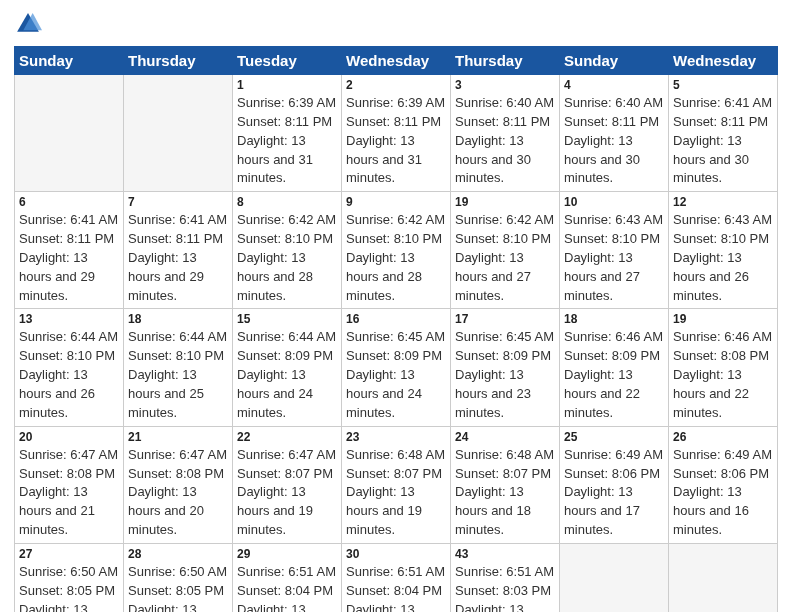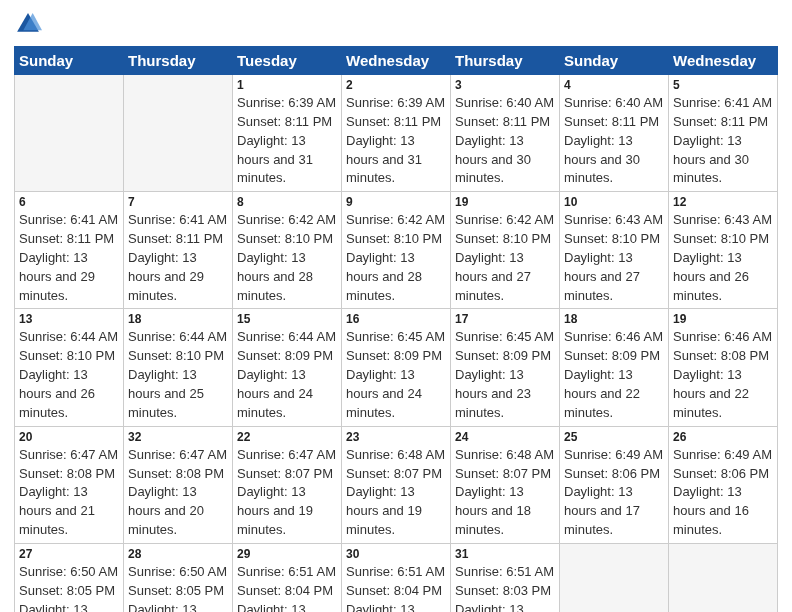--- a/index.html
+++ b/index.html
@@ -260,21 +260,21 @@
           </td>
         </tr>
         <tr>
           <td>
             <span class="day-num">20</span>
             <div class="day-detail">Sunrise: 6:47 AM
 Sunset: 8:08 PM
 Daylight: 13 hours and 21 minutes.</div>
           </td>
           <td>
-            <span class="day-num">32</span>
+            <span class="day-num">21</span>
             <div class="day-detail">Sunrise: 6:47 AM
 Sunset: 8:08 PM
 Daylight: 13 hours and 20 minutes.</div>
           </td>
           <td>
             <span class="day-num">22</span>
             <div class="day-detail">Sunrise: 6:47 AM
 Sunset: 8:07 PM
 Daylight: 13 hours and 19 minutes.</div>
           </td>
@@ -322,21 +322,21 @@
 Sunset: 8:04 PM
 Daylight: 13 hours and 13 minutes.</div>
           </td>
           <td>
             <span class="day-num">30</span>
             <div class="day-detail">Sunrise: 6:51 AM
 Sunset: 8:04 PM
 Daylight: 13 hours and 12 minutes.</div>
           </td>
           <td>
-            <span class="day-num">31</span>
+            <span class="day-num">43</span>
             <div class="day-detail">Sunrise: 6:51 AM
 Sunset: 8:03 PM
 Daylight: 13 hours and 12 minutes.</div>
           </td>
           <td class="empty"></td>
           <td class="empty"></td>
         </tr>
       </tbody>
   </table>
 </div>

